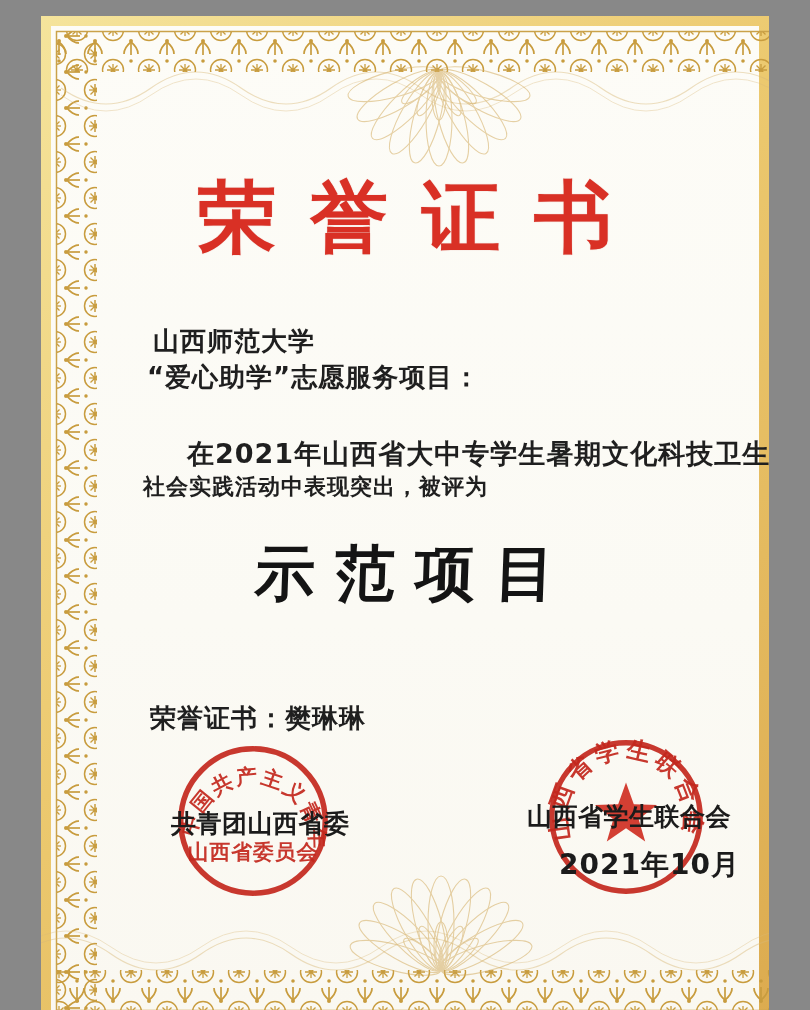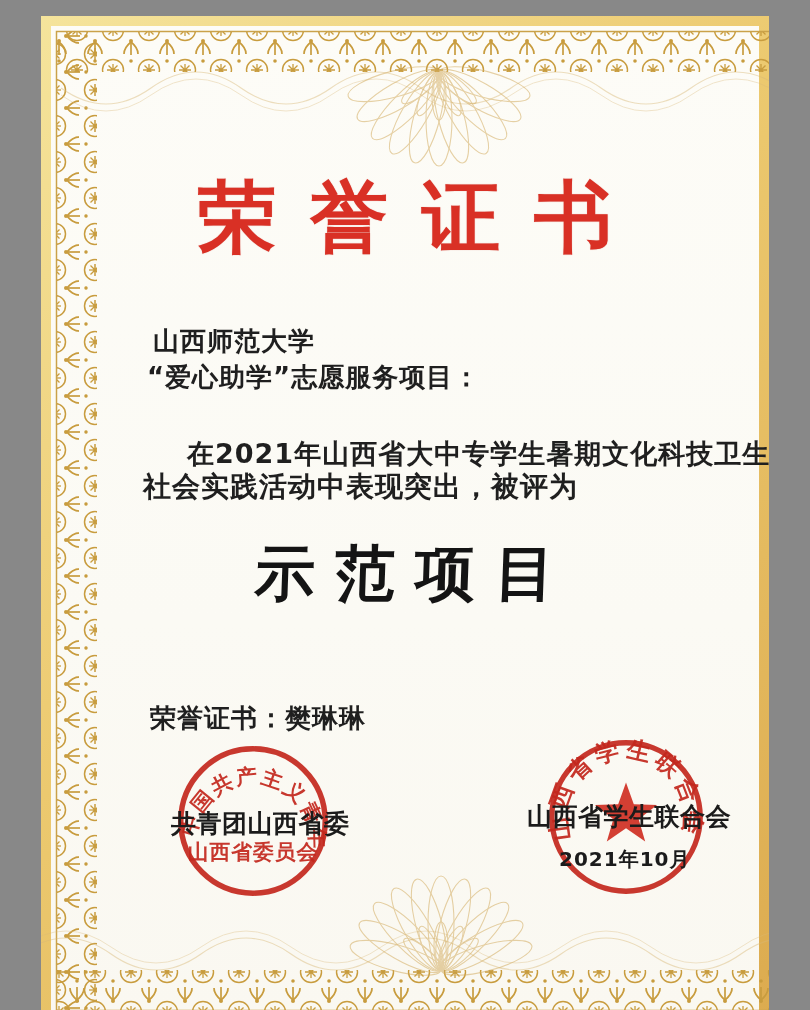--- a/index.html
+++ b/index.html
@@ -27,41 +27,41 @@
     text-shadow:0 0 1px rgba(180,20,10,.4);
   }
   .bodytext{
     position:absolute;color:#1f1f1f;
     font-weight:600;letter-spacing:1px;
     font-size:26px;line-height:34px;white-space:nowrap;
   }
   .recipient1{left:112px;top:308px;}
   .recipient2{left:106px;top:344px;}
   .para1{left:146px;top:421px;font-size:27px;}
-  .para2{left:102px;top:454px;font-size:28px;}
+  .para2{left:102px;top:454px;font-size:22px;}
   .advisor{left:109px;top:685px;}
   .award{
     position:absolute;left:0;right:0;top:518px;
     text-align:center;
     font-family:"DejaVu Serif","Liberation Serif",serif;
     font-weight:900;font-size:60px;
     letter-spacing:20px;margin-right:-20px;
     color:#141414;
     transform:skewX(-2deg);
   }
   svg.seal{position:absolute;}
   .seal-left{left:123px;top:716px;width:178px;height:178px;}
   .seal-right{left:496px;top:712px;width:178px;height:178px;}
   .overlay{
     position:absolute;color:#1b1b1b;font-weight:600;
     white-space:nowrap;z-index:5;
   }
   .ov-left-org{left:130px;top:791px;font-size:25px;letter-spacing:0.5px;}
   .ov-right-org{left:486px;top:784px;font-size:25px;letter-spacing:0.5px;}
-  .ov-right-date{left:518px;top:830px;font-size:20px;letter-spacing:1px;}
+  .ov-right-date{left:518px;top:830px;font-size:28px;letter-spacing:1px;}
   .seal-text{font-family:"DejaVu Sans","Liberation Sans",sans-serif;font-weight:700;}
 </style>
 </head>
 <body>
 
 <div class="cert">
   <div class="paper"></div>
 
   <svg class="frame" viewBox="0 0 810 1010" aria-hidden="true">
     <defs>

